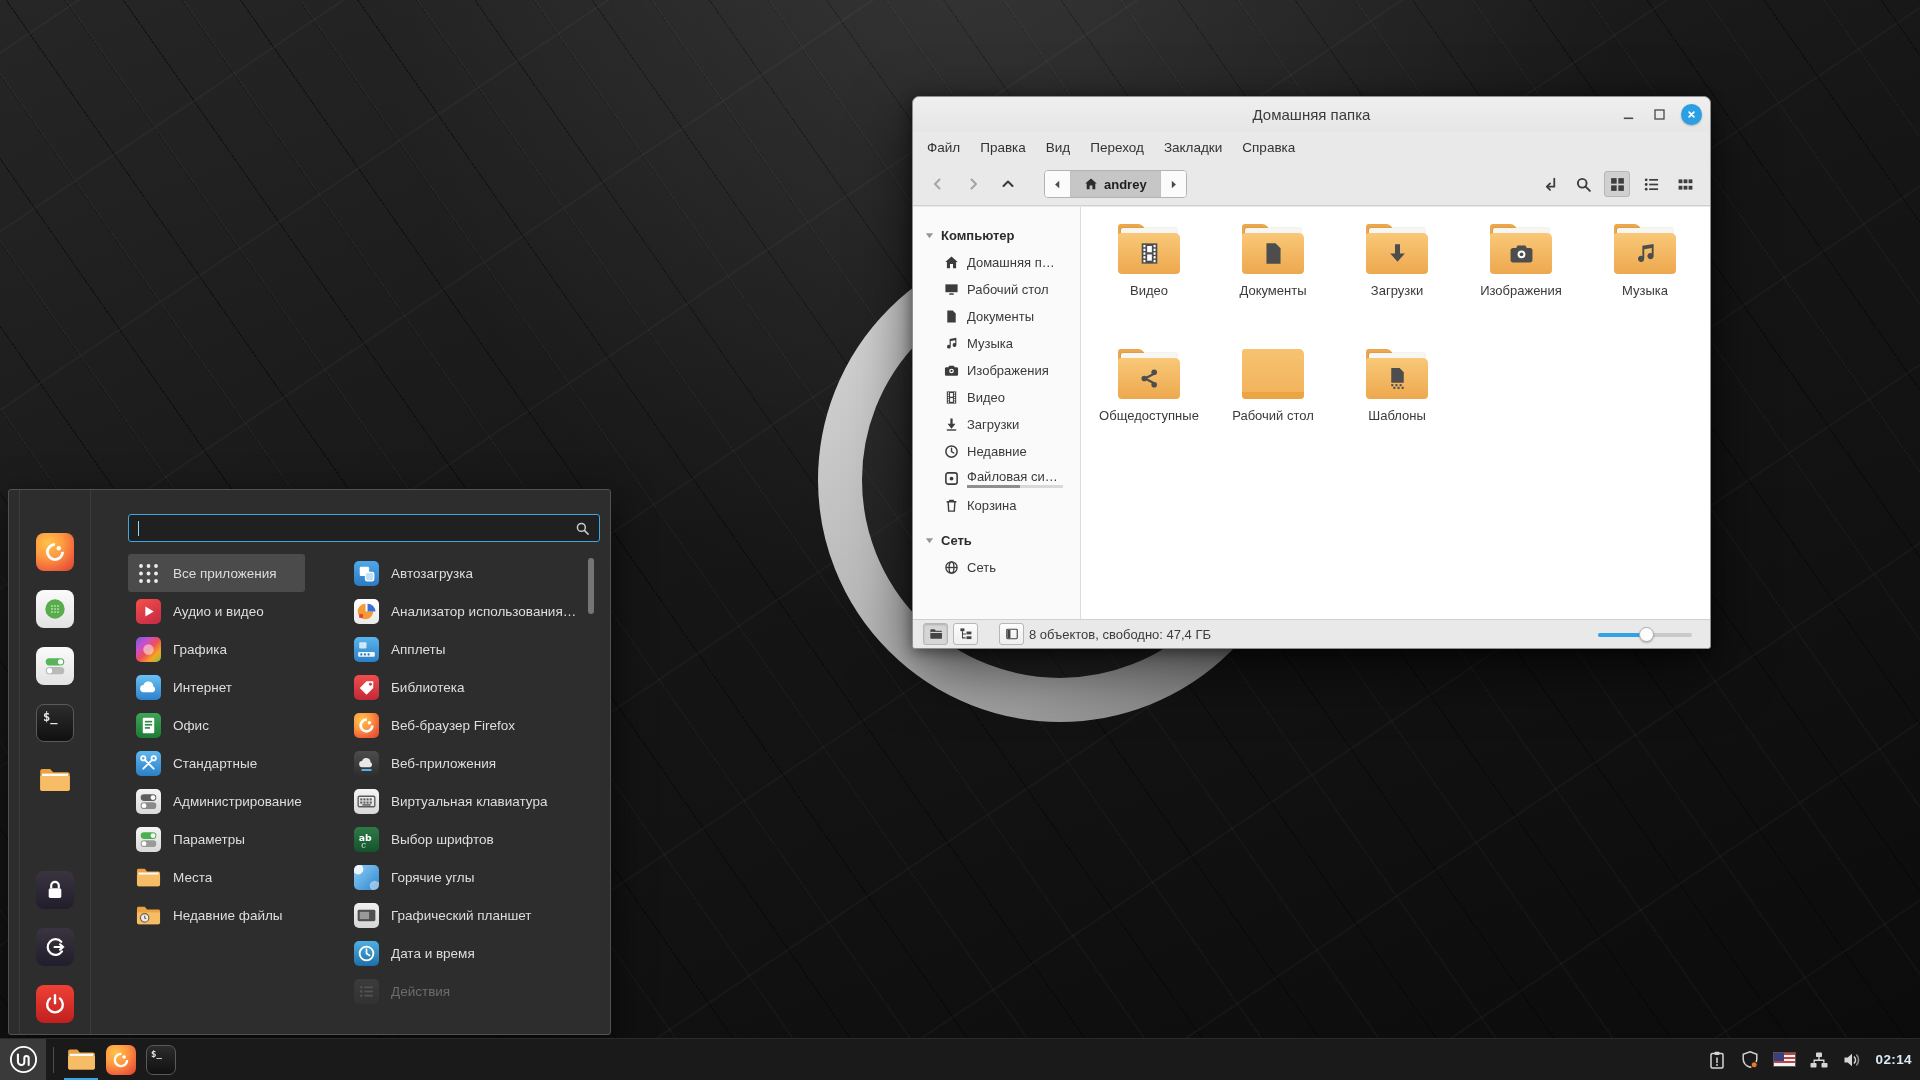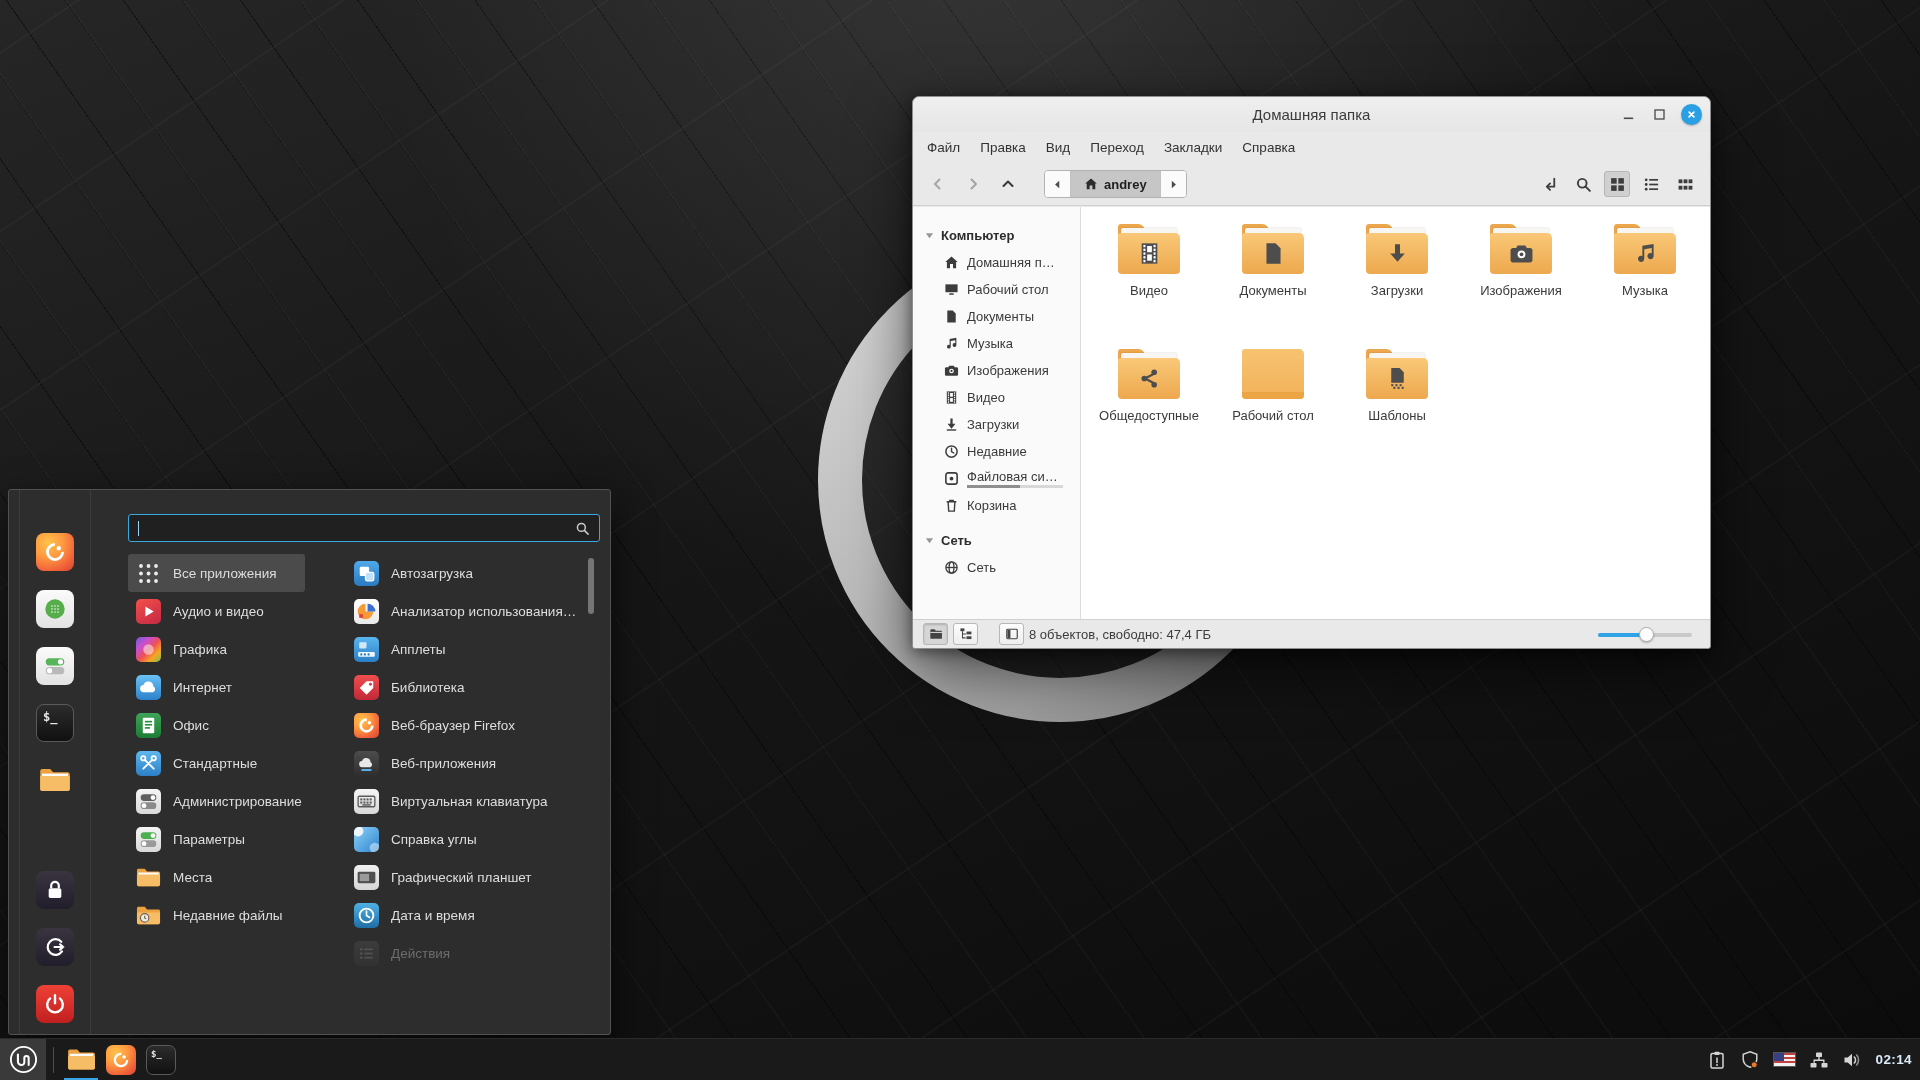--- a/index.html
+++ b/index.html
@@ -817,27 +817,36 @@
               <rect x="6" y="12" width="2" height="2"></rect>
               <rect x="9" y="12" width="2" height="2"></rect>
               <rect x="12" y="12" width="2" height="2"></rect>
               <rect x="15" y="12" width="2" height="2"></rect>
               <rect x="8" y="14.6" width="8" height="1.4"></rect>
             </svg>
           </span>
           <span class="rlabel">Виртуальная клавиатура</span>
         </div>
         <div class="row">
+          <span class="ci" style="background:linear-gradient(#2e7a47,#14532d)">
+            <svg viewBox="0 0 24 24">
+              <text x="4.5" y="13.5" font-family="DejaVu Sans, sans-serif" font-size="9" font-weight="bold" fill="#fff">ab</text>
+              <text x="7" y="20" font-family="DejaVu Serif, serif" font-size="8" fill="#cfe8d6">c</text>
+            </svg>
+          </span>
+          <span class="rlabel">Выбор шрифтов</span>
+        </div>
+        <div class="row">
           <span class="ci" style="background:linear-gradient(135deg,#8fd0f8,#2e86cf)">
             <svg viewBox="0 0 24 24">
               <circle cx="4" cy="4" r="5" fill="rgba(255,255,255,.85)"></circle>
               <circle cx="20" cy="20" r="5" fill="rgba(255,255,255,.45)"></circle>
             </svg>
           </span>
-          <span class="rlabel">Справка углы</span>
+          <span class="rlabel">Горячие углы</span>
         </div>
         <div class="row">
           <span class="ci" style="background:linear-gradient(#f0f0f0,#d6d6d6)">
             <svg viewBox="0 0 24 24">
               <rect x="3.5" y="6.5" width="17" height="11" rx="1.4" fill="#4f4f4f"></rect>
               <rect x="5.5" y="8.5" width="9" height="7" fill="#9a9a9a"></rect>
             </svg>
           </span>
           <span class="rlabel">Графический планшет</span>
         </div>

